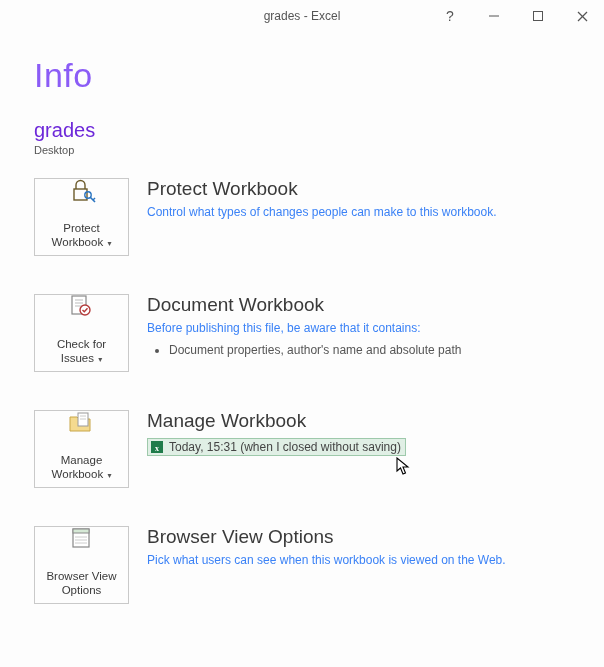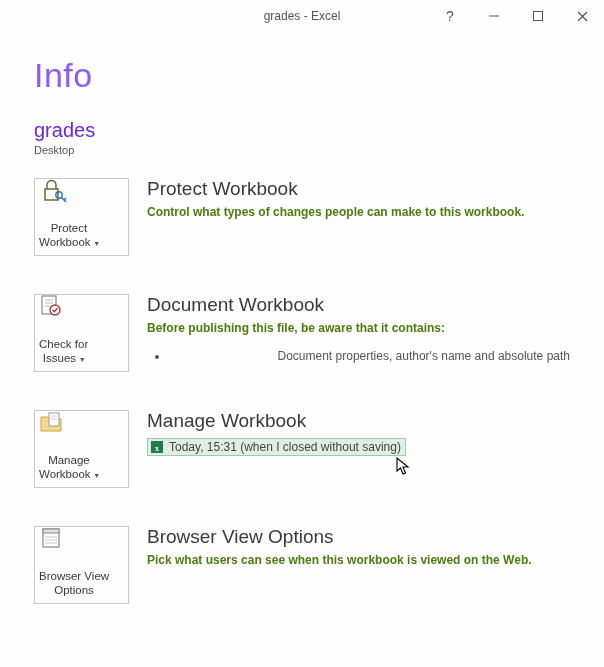--- a/index.html
+++ b/index.html
@@ -69,21 +69,21 @@
     align-items: flex-start;
     margin-bottom: 38px;
   }
   .tile {
     width: 95px;
     height: 78px;
     border: 1px solid #c9c9c9;
     background: #fdfdfd;
     display: flex;
     flex-direction: column;
-    align-items: flex-start;
+    align-items: center;
     justify-content: center;
     gap: 18px;
     padding: 6px 4px 12px 4px;
     flex-shrink: 0;
     cursor: default;
   }
   .tile .tile-icon {
     height: 28px;
     display: flex;
     align-items: center;
@@ -107,29 +107,27 @@
     padding-top: 0;
   }
   .section-heading {
     font-size: 19px;
     color: #3a3a3a;
     font-weight: 400;
     margin-bottom: 4px;
   }
   .section-desc {
     font-size: 12px;
-    color: #4d7c0f;
+    color: #3b82f6;
     line-height: 1.4;
-    font-weight: bold;
   }
   .inspect-list {
-    margin: 12px 0 0 22px;
-    font-size: 12px;
-    color: #555;
-    text-align: right;
+    margin: 6px 0 0 22px;
+    font-size: 12px;
+    color: #555;
   }
   .inspect-list li { margin-bottom: 2px; }
   .version-item {
     display: inline-flex;
     align-items: center;
     gap: 5px;
     font-size: 12px;
     color: #444;
     background: #e0efe5;
     border: 1px solid #9ec9ab;

